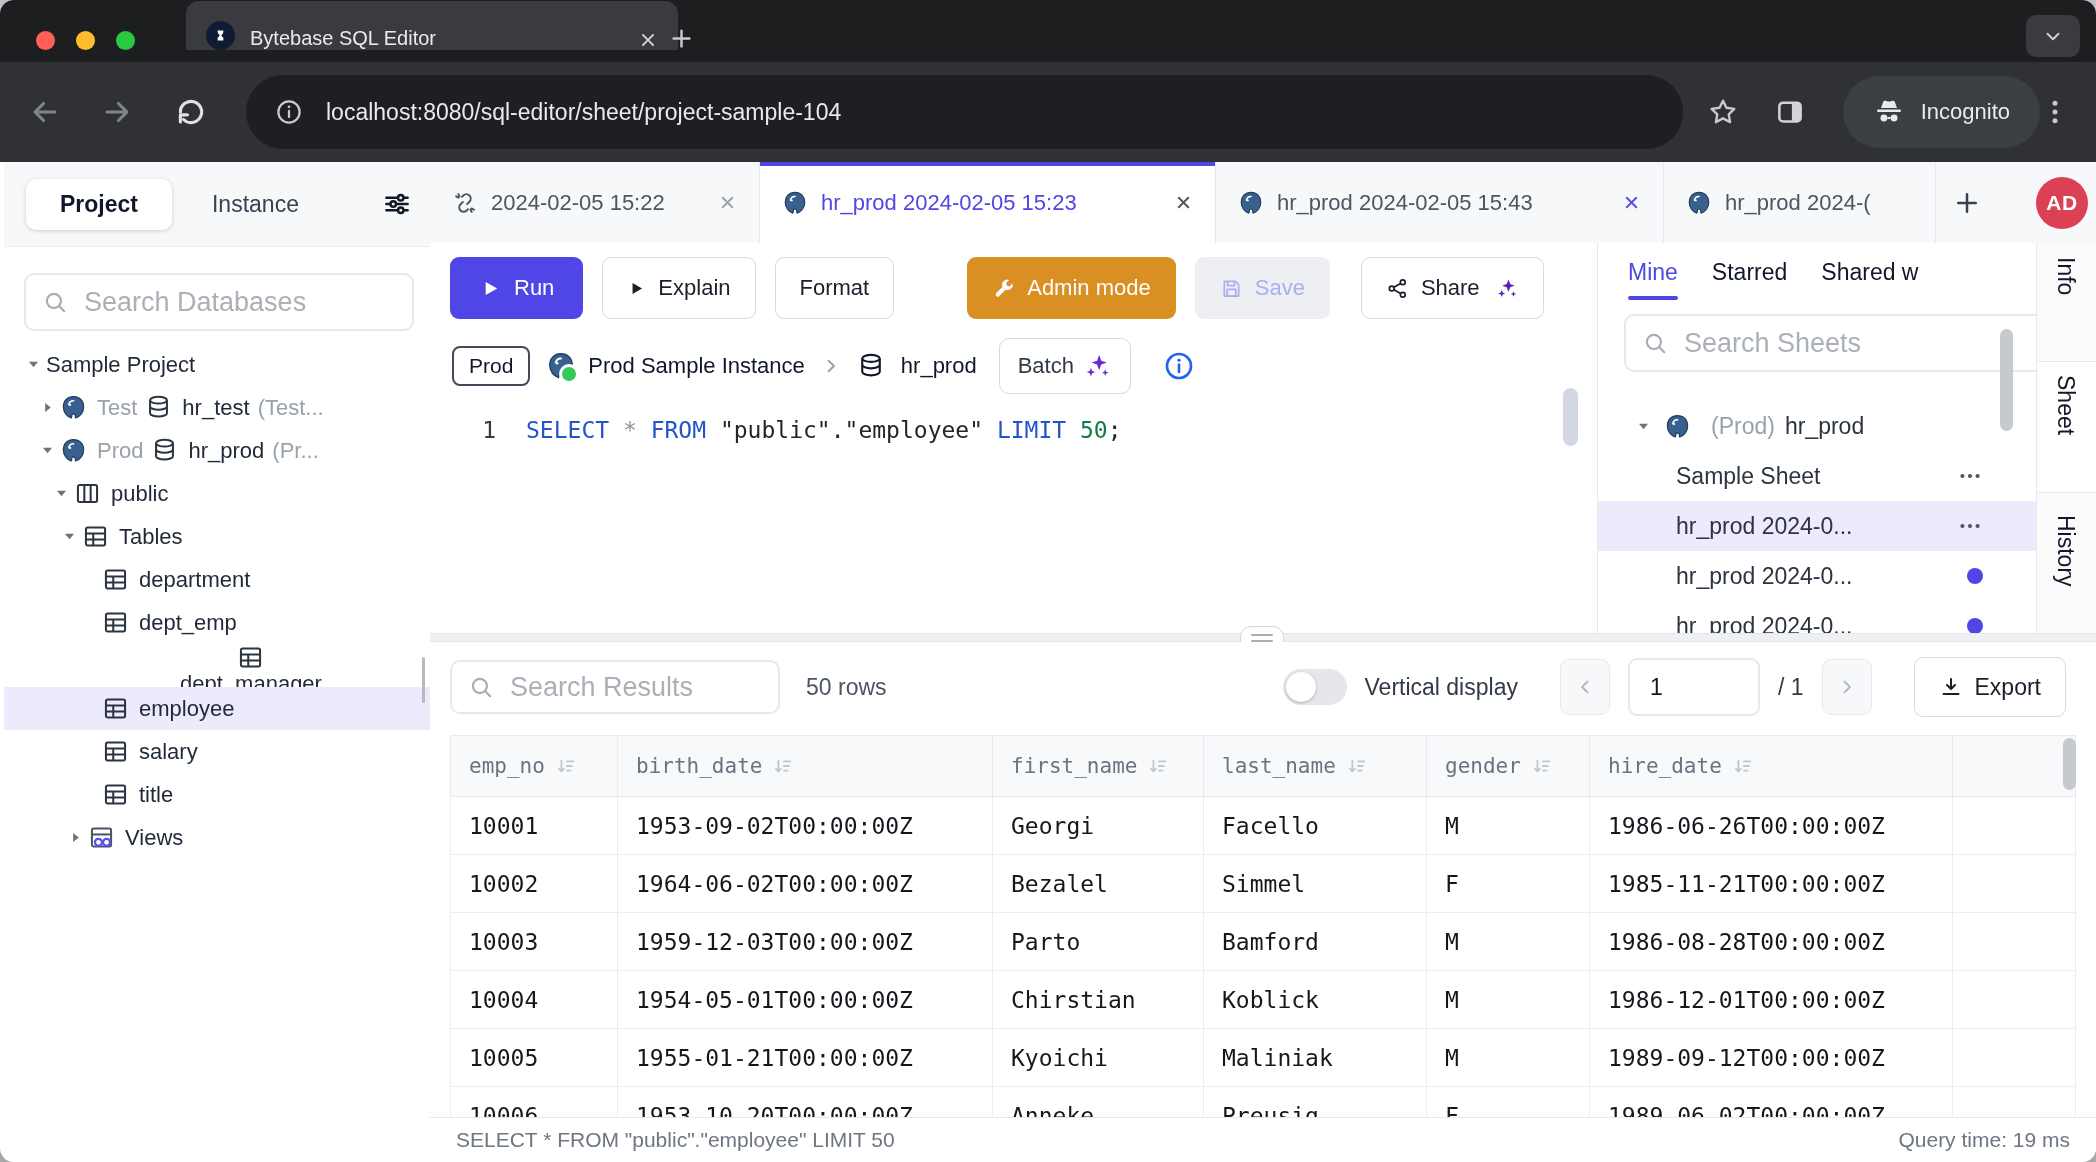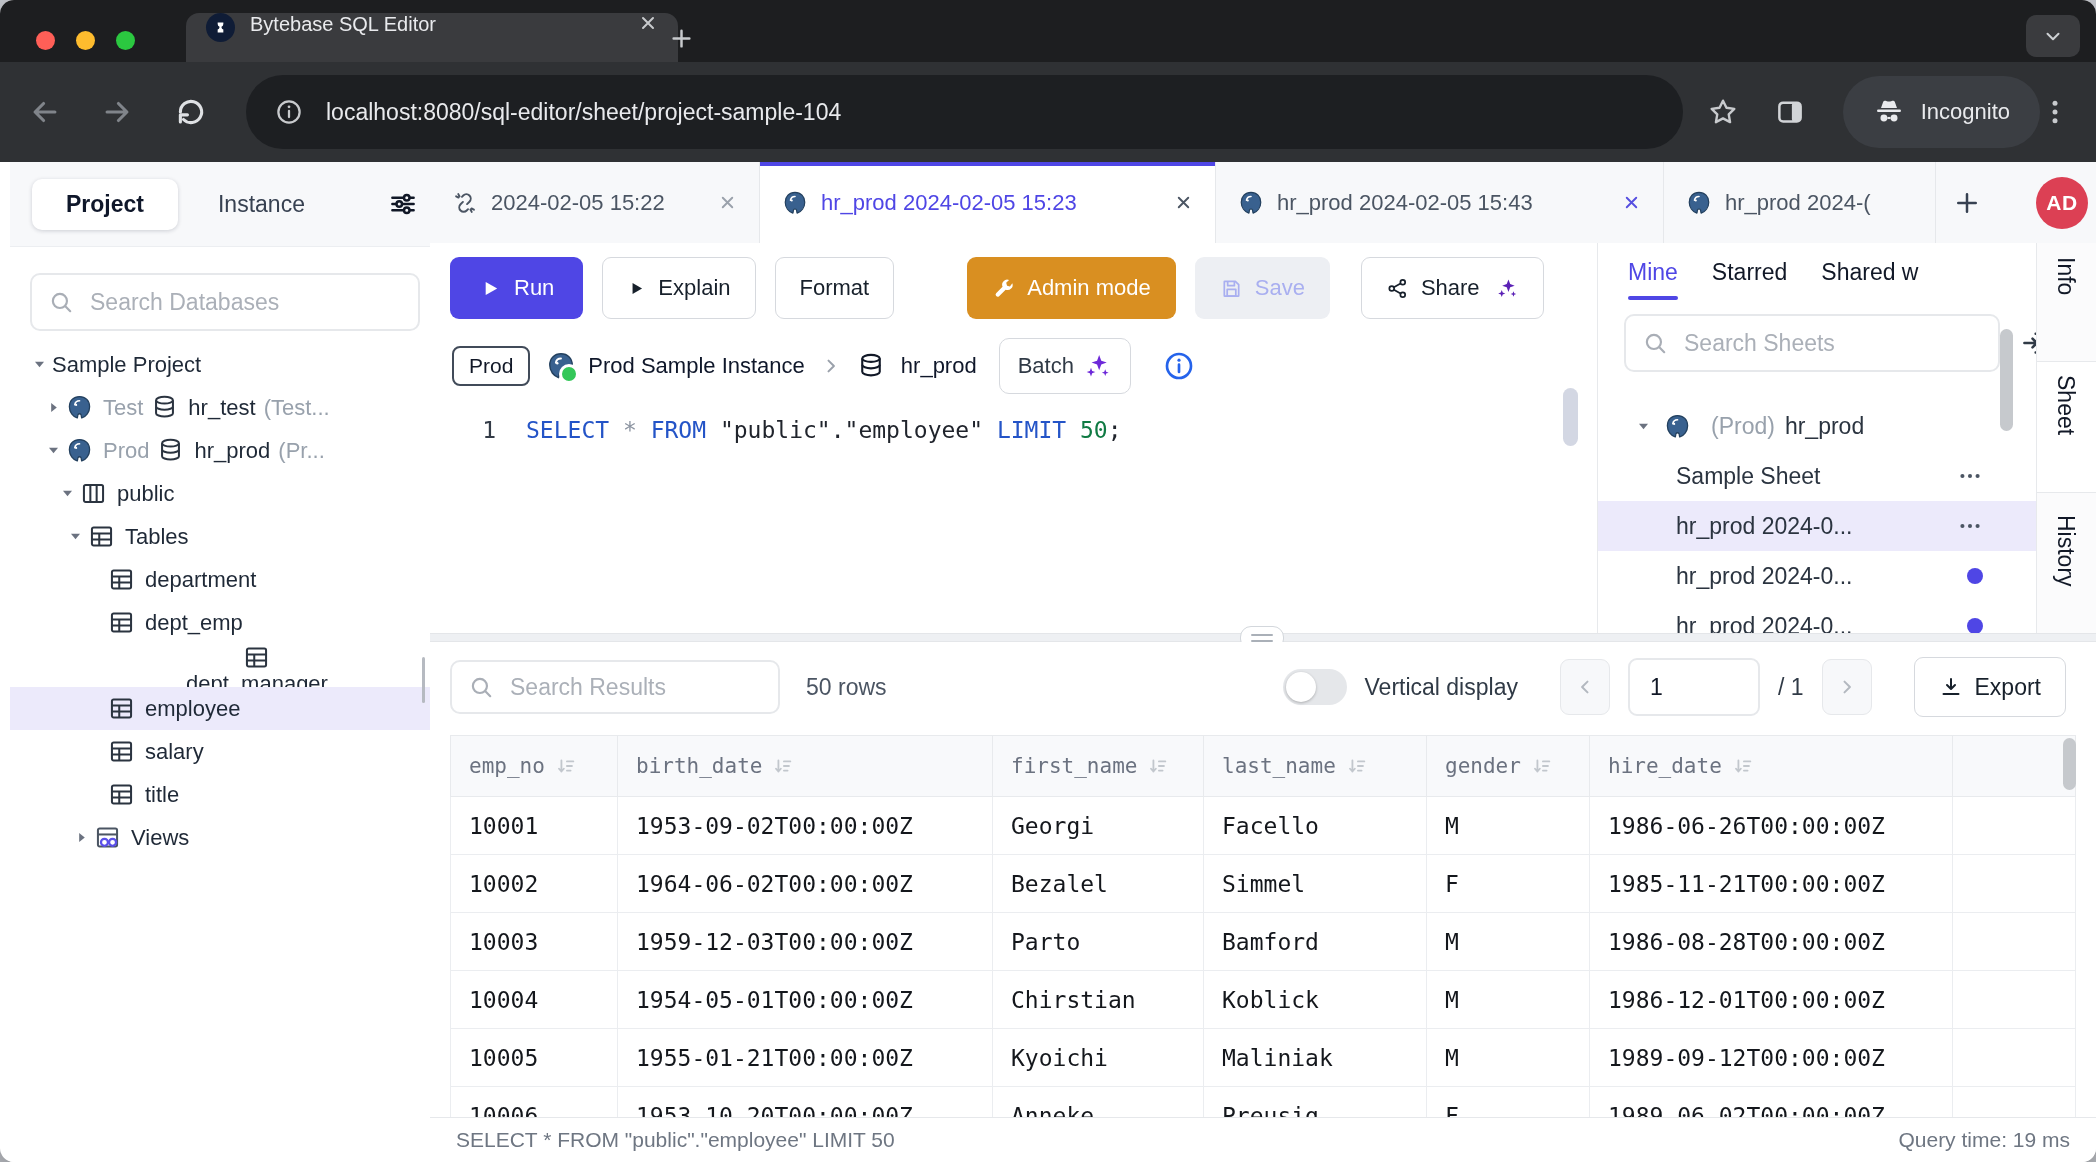--- a/index.html
+++ b/index.html
@@ -7,48 +7,48 @@
     font-family:"Liberation Sans",sans-serif;box-shadow:0 30px 80px rgba(0,0,0,.45);}
   svg{display:block}
   .ic svg{width:100%;height:100%}
   .ic{flex:none}
 
   
   .tabstrip{position:absolute;left:0;top:0;width:100%;height:62px;background:#1d1e20;}
   .traffic{position:absolute;left:36px;top:31px;display:flex;gap:21px;}
   .traffic span{width:19px;height:19px;border-radius:50%;}
   .t-red{background:#ff5f57}.t-yellow{background:#febc2e}.t-green{background:#2bc840}
-  .browser-tab{position:absolute;left:186px;top:13px;width:452px;height:49px;background:#3a3b3e;border-radius:13px 13px 0 0;
-    display:flex;align-items:flex-start;gap:15px;padding:0 20px;color:#e9eaed;font-size:20px;}
+  .browser-tab{position:absolute;left:186px;top:1px;width:452px;height:49px;background:#3a3b3e;border-radius:13px 13px 0 0;
+    display:flex;align-items:flex-end;gap:15px;padding:0 20px;color:#e9eaed;font-size:20px;}
   .favicon{width:29px;height:29px;border-radius:50%;background:#0f1c36;display:flex;align-items:center;justify-content:center}
   .favicon svg{width:17px;height:17px}
   .tab-title{flex:1;white-space:nowrap;overflow:hidden}
   .bx{width:20px;height:20px;color:#c8cacd}
   .newtab{position:absolute;left:668px;top:25px;width:27px;height:27px;color:#c8cacd}
   .tabsearch{position:absolute;right:16px;top:15px;width:54px;height:42px;border-radius:10px;background:#3a3b3e;
     display:flex;align-items:center;justify-content:center;color:#cdd0d3}
   .tabsearch .ic{width:22px;height:22px}
   .btoolbar{position:absolute;left:0;top:62px;width:100%;height:100px;background:#2f3134;display:flex;align-items:center;}
   .navic{width:34px;height:34px}
   .urlpill{margin-left:38px;width:1392px;height:74px;border-radius:37px;background:#1d1f22;display:flex;align-items:center;
     padding:0 28px;gap:22px;color:#e9eaed;font-size:23px;}
   .incog{margin-left:38px;height:72px;border-radius:36px;background:#3b3e43;display:flex;align-items:center;gap:16px;
     padding:0 30px;color:#e9eaed;font-size:22px;}
 
   
-  .sidebar{position:absolute;left:10px;top:162px;width:430px;height:1000px;background:#fff;border-right:1px solid #e5e7ea;}
+  .sidebar{position:absolute;left:4px;top:162px;width:430px;height:1000px;background:#fff;border-right:1px solid #e5e7ea;}
   .side-head{height:84px;background:#f7f8fa;border-bottom:1px solid #eceef1;display:flex;align-items:center;padding:0 22px;
     font-size:23px;color:#374151;}
   .seg-active{background:#fff;border-radius:10px;padding:12px 34px;font-weight:600;color:#0f172a;box-shadow:0 1px 4px rgba(15,23,42,.18);}
   .seg{padding:12px 28px;margin-left:12px}
   .sliders{margin-left:auto;width:30px;height:30px;color:#111827}
   .search-box{margin:26px 20px 6px;height:54px;border:2px solid #e6e8eb;border-radius:10px;display:flex;align-items:center;
     gap:14px;padding:0 16px;}
   .search-box .ic{width:26px;height:26px;color:#a9aeb6}
-  .search-box input{border:none;outline:none;flex:1;font:inherit;font-size:23px;color:#0c4a6e;background:transparent;min-width:0}
+  .search-box input{border:none;outline:none;flex:1;font:inherit;font-size:27px;color:#0c4a6e;background:transparent;min-width:0}
   .search-box input::placeholder{color:#abb0b8}
   .tree{margin-top:12px;font-size:22px;color:#1f2937}
   .tree-row{height:43px;display:flex;align-items:center;white-space:nowrap;overflow:hidden}
   .tree-row.sel{background:#eceafb}
   .tree-caret{width:26px;flex:none;color:#6b7280;display:flex;justify-content:center}
   .tree-caret svg{width:15px;height:15px}
   .ticon{width:27px;height:27px;margin-right:10px;flex:none;color:#2b3440}
   .tgray{color:#98a1ac}
   .tlabel{margin-right:8px}
   .resize-h{position:absolute;left:417px;top:652px;width:22px;height:56px;display:flex;gap:6px;align-items:center;justify-content:center;}

